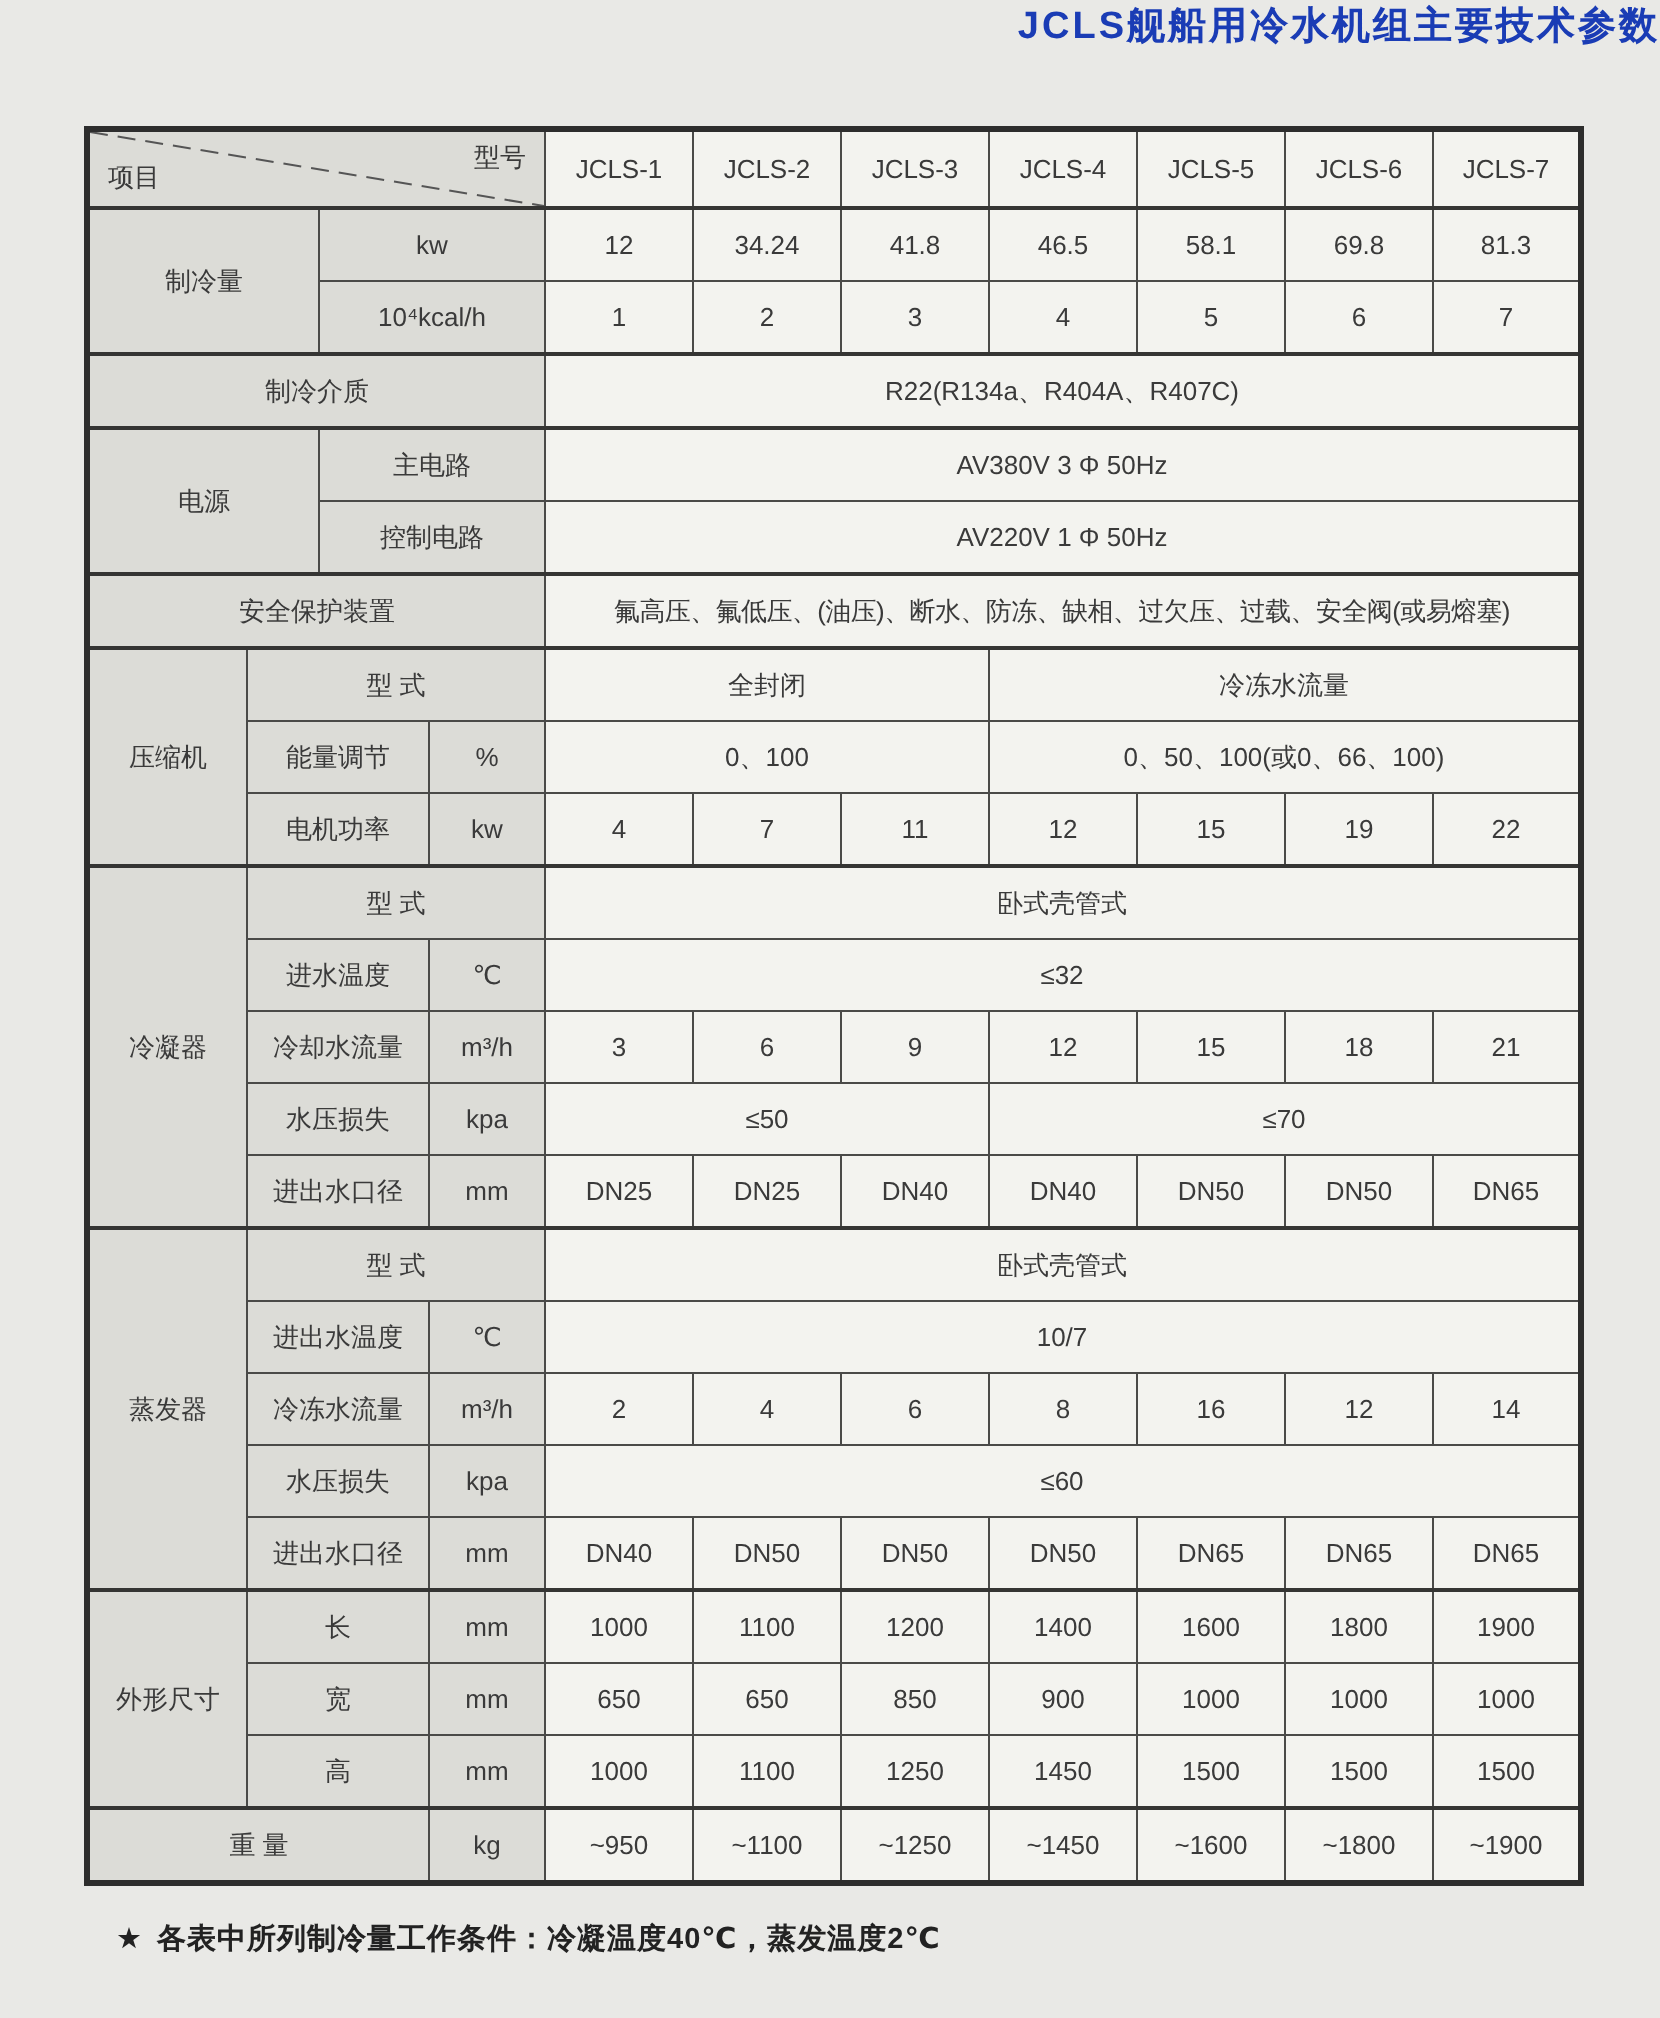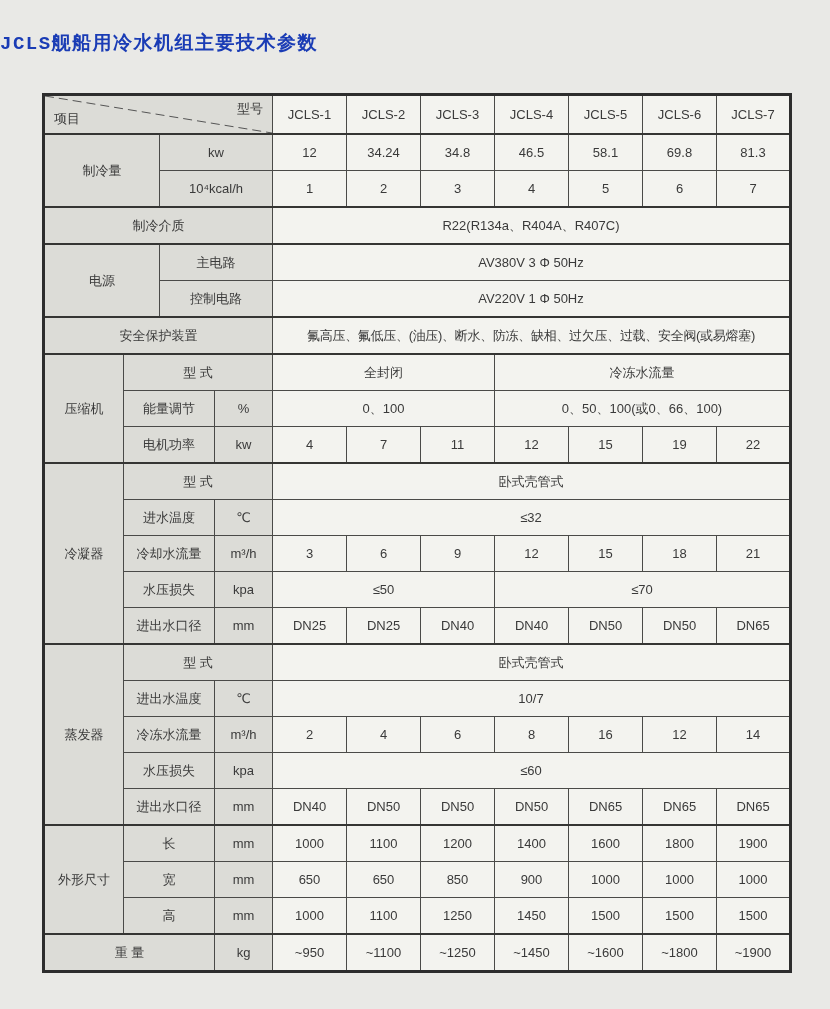--- a/index.html
+++ b/index.html
@@ -9,27 +9,25 @@
   body {
     width: 830px;
     height: 1009px;
     background: #e9e9e6;
     font-family: "Liberation Sans", "DejaVu Sans", sans-serif;
     color: #3a3a3a;
     overflow: hidden;
   }
   .page-title {
     margin: 0;
-    padding-top: 30px;
-    text-align: left;
+    text-align: right;
     font-size: 19px;
     font-weight: bold;
     letter-spacing: 1.5px;
     color: #1a3cb5;
-    font-family: Liberation Mono, monospace;
   }
   table.spec {
     border-collapse: collapse;
     table-layout: fixed;
     margin: 37px 0 0 42px;
     width: 748px;
     border: 3px solid #2d2d2d;
     background: #be185d;
   }
   table.spec td {
@@ -113,21 +111,21 @@
         <td class="val">JCLS-5</td>
         <td class="val">JCLS-6</td>
         <td class="val">JCLS-7</td>
       </tr>
 
       <tr class="sec">
         <td class="lbl" colspan="2" rowspan="2">制冷量</td>
         <td class="lbl" colspan="2">kw</td>
         <td class="val">12</td>
         <td class="val">34.24</td>
-        <td class="val">34.8</td>
+        <td class="val">41.8</td>
         <td class="val">46.5</td>
         <td class="val">58.1</td>
         <td class="val">69.8</td>
         <td class="val">81.3</td>
       </tr>
 
       <tr>
         <td class="lbl" colspan="2">10⁴kcal/h</td>
         <td class="val">1</td>
         <td class="val">2</td>
@@ -302,14 +300,17 @@
         <td class="val">~1250</td>
         <td class="val">~1450</td>
         <td class="val">~1600</td>
         <td class="val">~1800</td>
         <td class="val">~1900</td>
       </tr>
 
     </tbody>
   </table>
 
+  <p class="footnote">
+    <span class="star">★</span><span>各表中所列制冷量工作条件：冷凝温度40℃，蒸发温度2℃</span>
+  </p>
 
 </div>
 
 </body></html>

